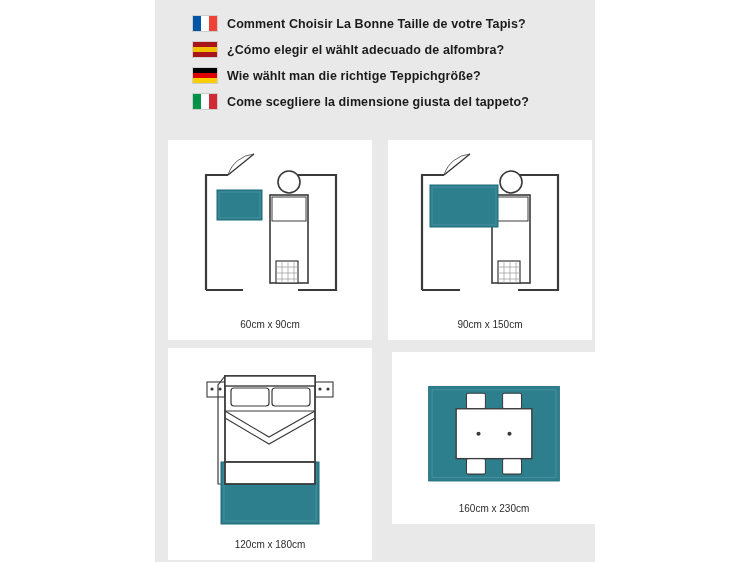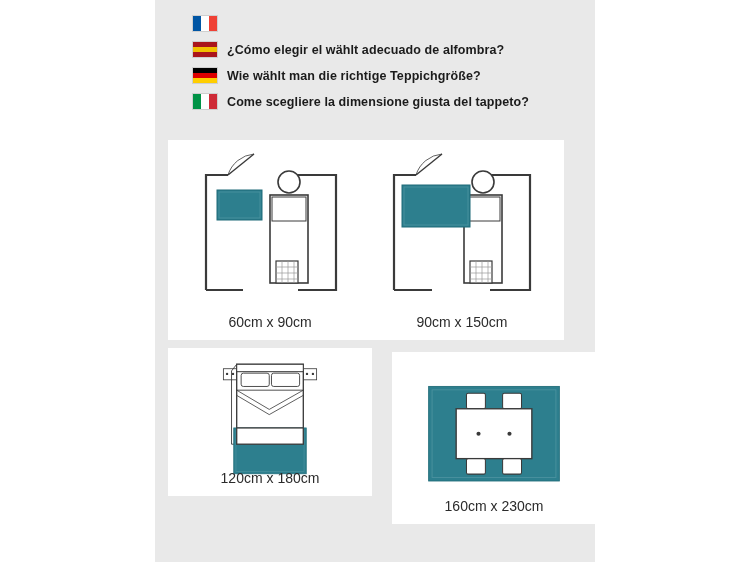--- a/index.html
+++ b/index.html
@@ -59,30 +59,30 @@
     color: #1b1b1b;
     white-space: nowrap;
     letter-spacing: 0.1px;
   }
   
   .card {
     position: absolute;
     background: #ffffff;
   }
   .card-1 { left: 168px; top: 140px; width: 204px; height: 200px; }
-  .card-2 { left: 360px; top: 140px; width: 204px; height: 200px; }
-  .card-3 { left: 168px; top: 348px; width: 204px; height: 148px; }
+  .card-2 { left: 388px; top: 140px; width: 204px; height: 200px; }
+  .card-3 { left: 168px; top: 348px; width: 204px; height: 212px; }
   .card-4 { left: 380px; top: 352px; width: 204px; height: 172px; margin-left: 12px; }
   .card-caption {
     position: absolute;
     bottom: 10px;
     left: 0;
     width: 100%;
     text-align: center;
-    font-size: 14px;
+    font-size: 10px;
     color: #2b2b2b;
     font-family: "Liberation Sans", sans-serif;
   }
   .scene {
     position: absolute;
     left: 0;
     top: 0;
     width: 100%;
     height: 100%;
   }
@@ -96,20 +96,21 @@
   <div class="panel"></div>
 
   <div class="titles">
 
     <div class="title-row">
       <span class="flag vertical">
         <span style="background:#0055a4"></span>
           <span style="background:#ffffff"></span>
           <span style="background:#ef4135"></span>
       </span>
+      <span class="title-text">Comment Choisir La Bonne Taille de votre Tapis?</span>
     </div>
 
     <div class="title-row">
       <span class="flag horizontal">
         <span style="background:#aa151b"></span>
           <span style="background:#f1bf00"></span>
           <span style="background:#aa151b"></span>
       </span>
       <span class="title-text">¿Cómo elegir el wählt adecuado de alfombra?</span>
     </div>

